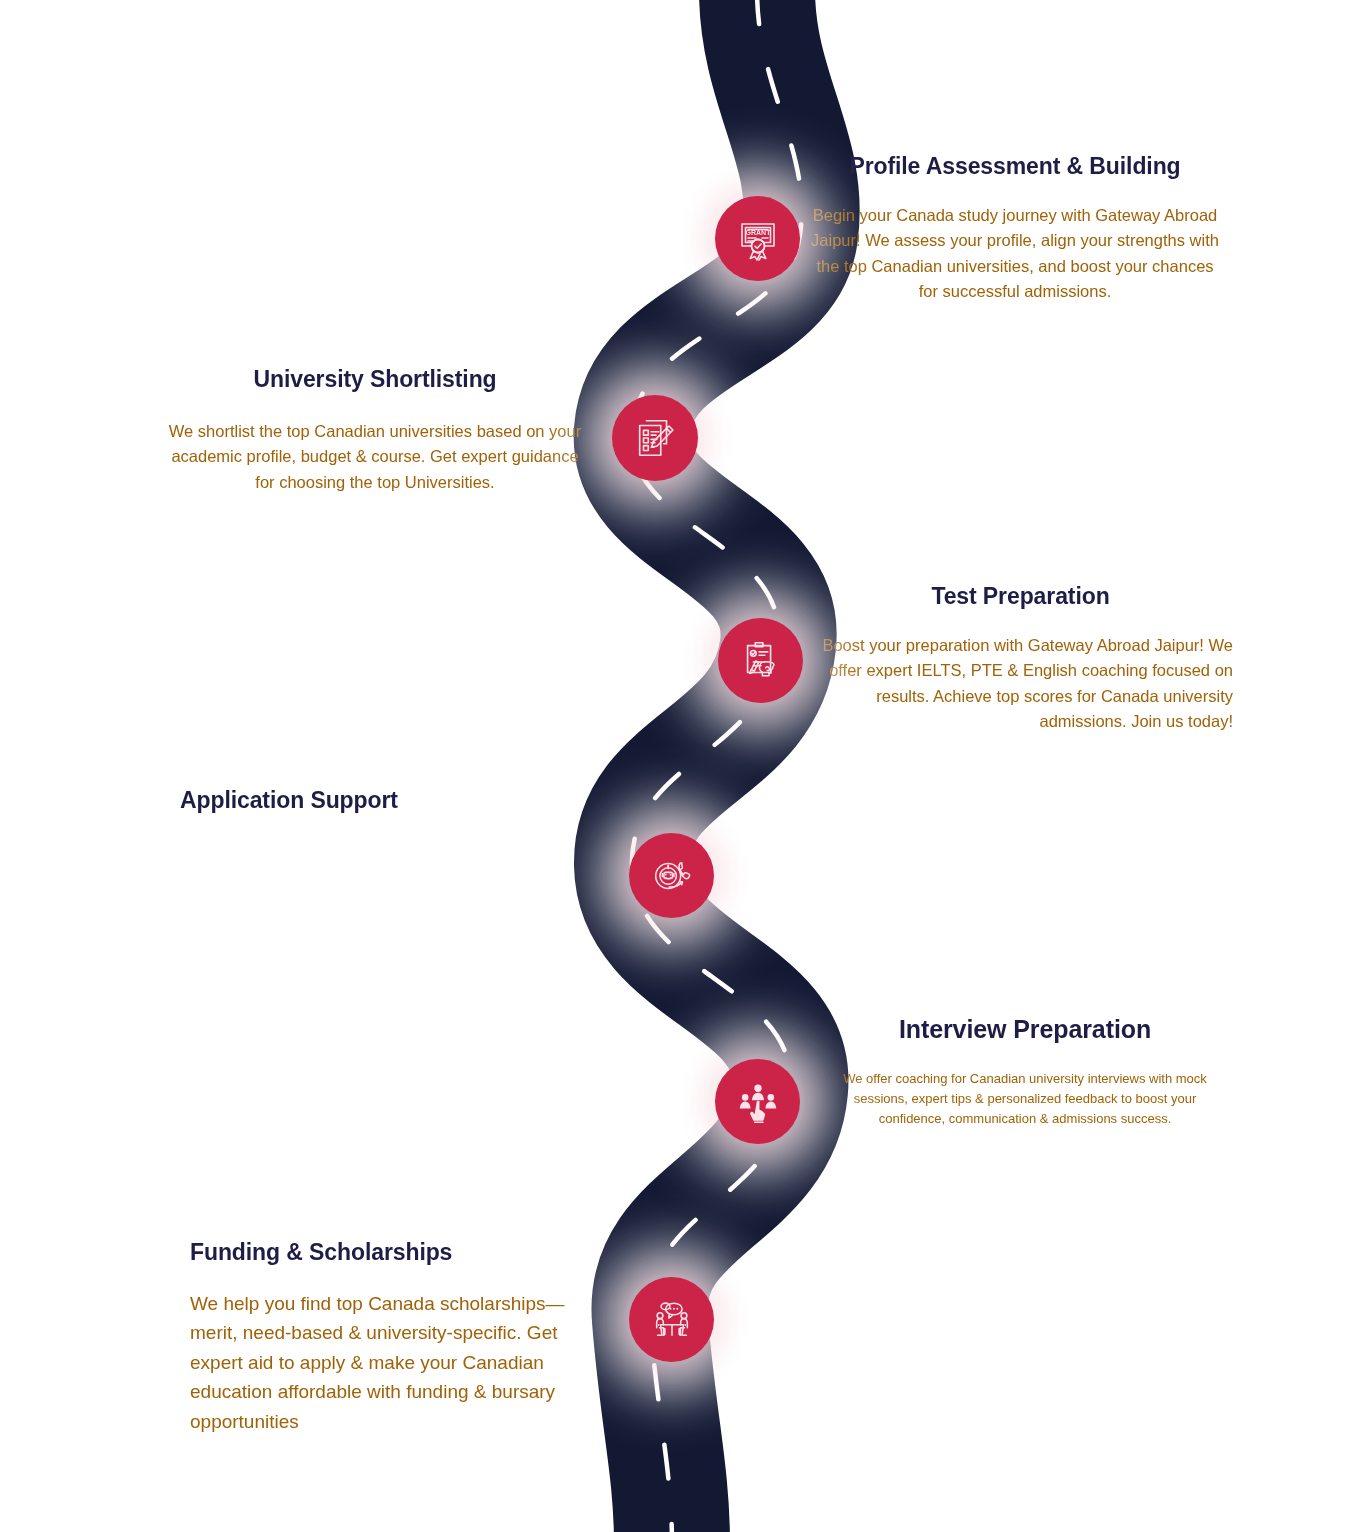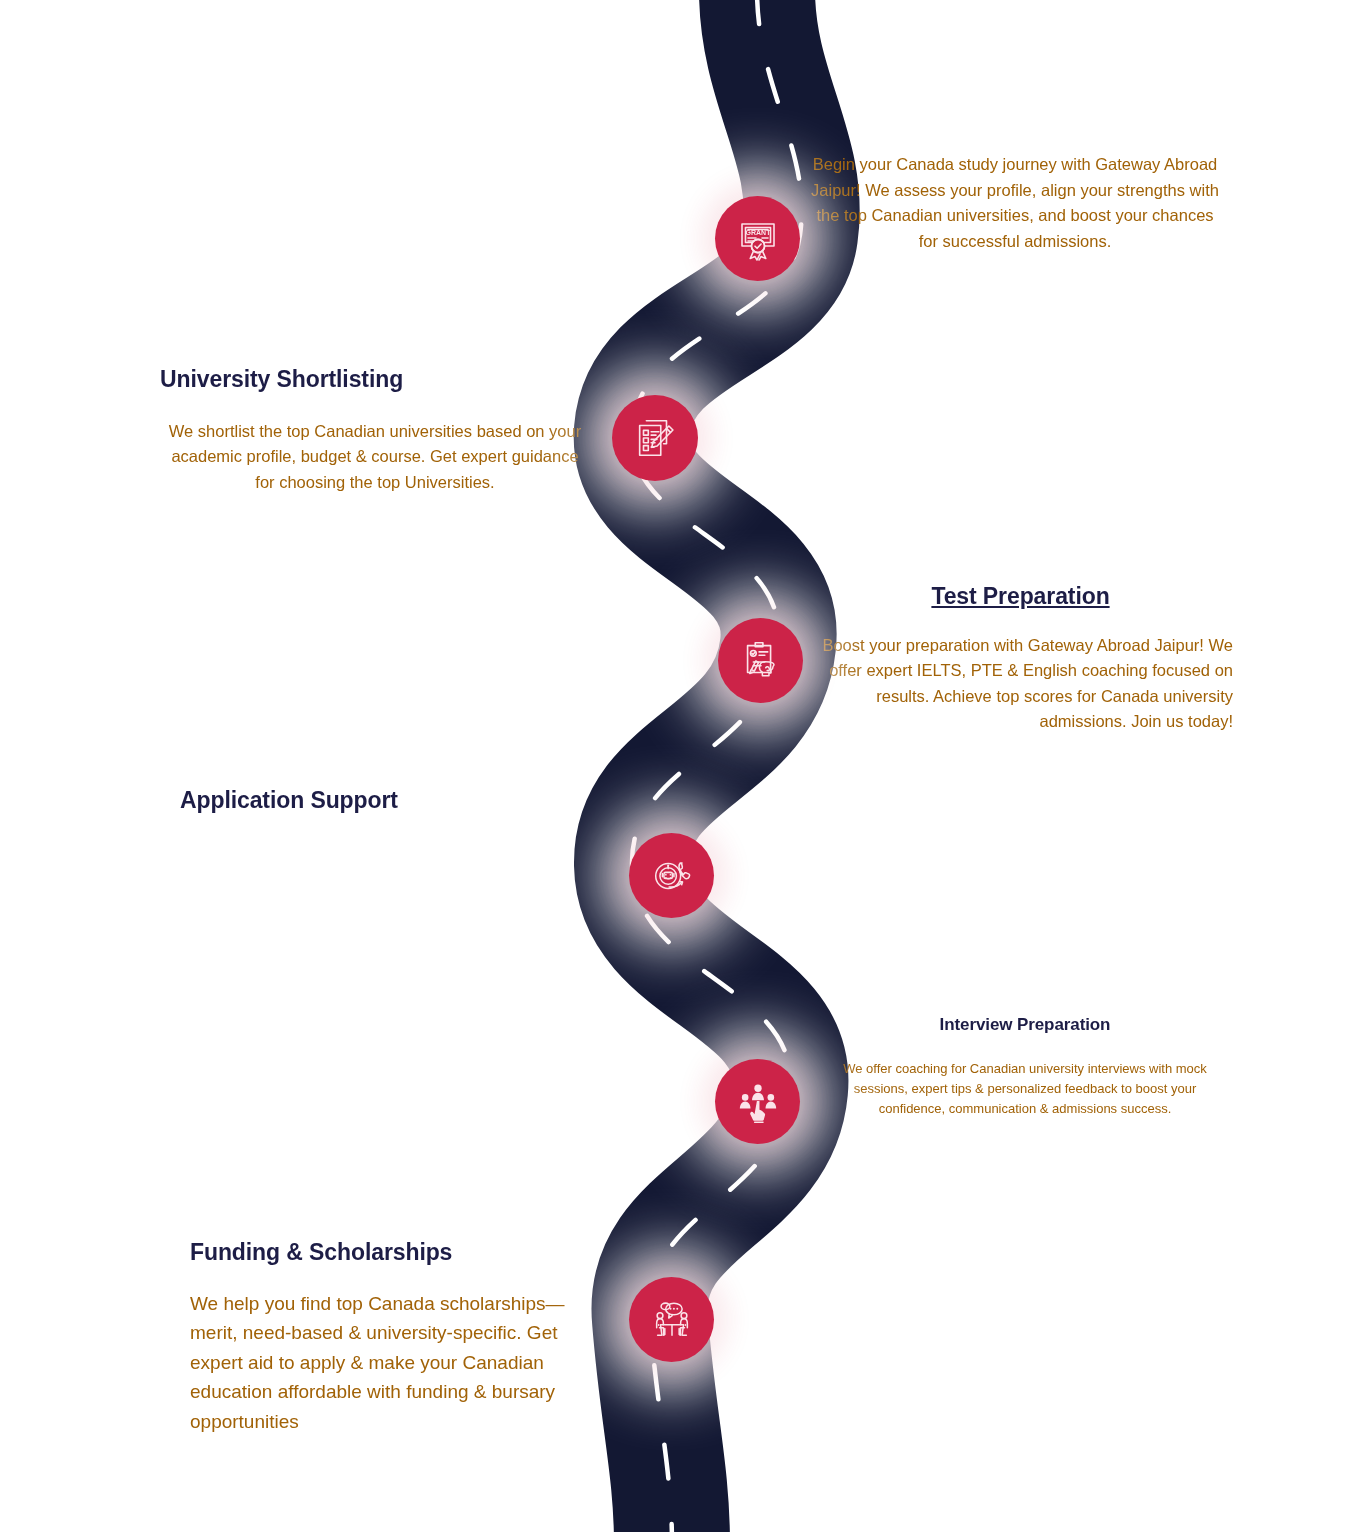--- a/index.html
+++ b/index.html
@@ -57,39 +57,39 @@
 
   
   #step-1 .step-icon { left: 715px; top: 196px; width: 85px; height: 85px; }
   #step-1 .step-text { left: 810px; top: 152px; width: 410px; }
   #step-1 .step-title { font-size: 23px; margin-bottom: 22px; text-align: center; }
   #step-1 .step-desc { font-size: 16.5px; text-align: center; }
 
   
   #step-2 .step-icon { left: 612px; top: 395px; width: 86px; height: 86px; }
   #step-2 .step-text { left: 160px; top: 365px; width: 430px; }
-  #step-2 .step-title { font-size: 23px; margin-bottom: 22px; text-align: left; }
+  #step-2 .step-title { font-size: 23px; margin-bottom: 22px; text-align: center; }
   #step-2 .step-desc { font-size: 16.5px; text-align: center; margin-top: 25px; }
 
   
   #step-3 .step-icon { left: 718px; top: 618px; width: 85px; height: 85px; }
   #step-3 .step-text { left: 808px; top: 582px; width: 425px; }
-  #step-3 .step-title { font-size: 23px; margin-bottom: 22px; text-align: center; text-decoration: underline; }
+  #step-3 .step-title { font-size: 23px; margin-bottom: 22px; text-align: center; }
   #step-3 .step-desc { font-size: 16.5px; text-align: right; }
 
   
   #step-4 .step-icon { left: 629px; top: 833px; width: 85px; height: 85px; }
   #step-4 .step-text { left: 180px; top: 786px; width: 415px; }
   #step-4 .step-title { font-size: 23px; margin-bottom: 22px; }
   #step-4 .step-desc { font-size: 16.5px; text-align: center; }
 
   
   #step-5 .step-icon { left: 715px; top: 1059px; width: 85px; height: 85px; }
   #step-5 .step-text { left: 830px; top: 1014px; width: 390px; }
-  #step-5 .step-title { font-size: 17px; margin-bottom: 24px; text-align: center; }
+  #step-5 .step-title { font-size: 25px; margin-bottom: 24px; text-align: center; }
   #step-5 .step-desc { font-size: 13px; text-align: center; line-height: 1.52; }
 
   
   #step-6 .step-icon { left: 629px; top: 1277px; width: 85px; height: 85px; }
   #step-6 .step-text { left: 190px; top: 1238px; width: 395px; }
   #step-6 .step-title { font-size: 23px; margin-bottom: 22px; text-align: left; }
   #step-6 .step-desc { font-size: 19px; text-align: left; }
 </style>
 </head>
 <body>
@@ -123,20 +123,21 @@
         <path d="M14 14.5 h20 M14 23 h8 M14 26 h8 M28 23 h6"></path>
         <text x="24" y="20" font-family="Liberation Sans, sans-serif" font-size="7" font-weight="bold" fill="#fbe3e9" stroke="none" text-anchor="middle">GRANT</text>
         <circle cx="24" cy="31" r="6.6" fill="#cc2348"></circle>
         <circle cx="24" cy="31" r="6.6"></circle>
         <path d="M21 31.2 l2.1 2.1 l4-4.3"></path>
         <path d="M19.5 36.2 L16.2 43.5 L21 41.6 L23 45 L26 38.8"></path>
         <path d="M28.5 36.2 L31.8 43.5 L27 41.6 L25 45"></path>
       </svg>
     </div>
     <div class="step-text">
+      <div class="step-title">Profile Assessment &amp; Building</div>
       <div class="step-desc">Begin your Canada study journey with Gateway Abroad Jaipur! We assess your profile, align your strengths with the top Canadian universities, and boost your chances for successful admissions.</div>
     </div>
   </div>
 
   <div class="step" id="step-2">
     <div class="step-icon">
       <svg width="46" height="46" viewBox="0 0 48 48" fill="none" stroke="#fbe3e9" stroke-width="1.7" stroke-linecap="round" stroke-linejoin="round">
         <path d="M15 6 H36 V30 H33"></path>
         <path d="M8 11 H30 V42 H8 Z"></path>
         <rect x="12" y="16" width="5" height="5"></rect>

